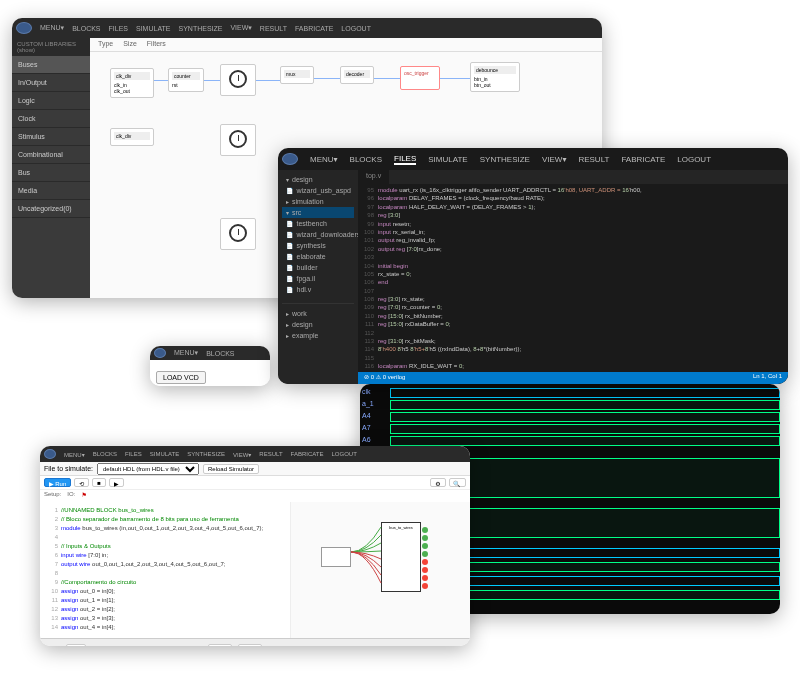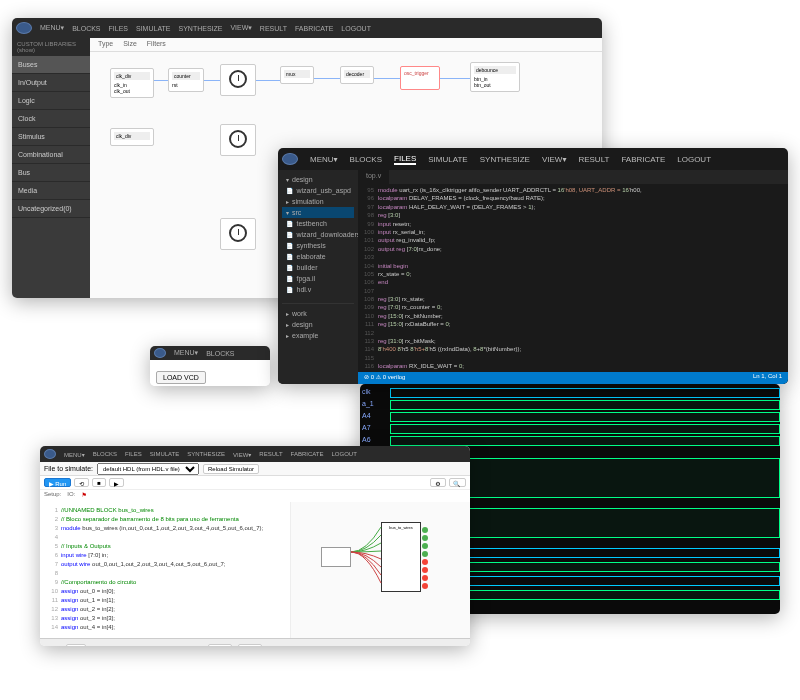--- a/index.html
+++ b/index.html
@@ -1,17 +1,17 @@
 <!DOCTYPE html>
 <html><head>
 <meta charset="utf-8">
 <style>
 *{margin:0;padding:0;box-sizing:border-box;font-family:Arial,sans-serif}
 body{width:800px;height:700px;background:#fff;position:relative;overflow:hidden}
-.window{position:absolute;background:#fff;box-shadow:0 4px 20px rgba(0,0,0,0.3);border-radius:5px;overflow:hidden}
+.window{position:absolute;background:#fff;box-shadow:0 4px 20px rgba(0,0,0,0.3);border-radius:10px;overflow:hidden}
 
 
 .w1{left:12px;top:18px;width:590px;height:280px}
 .navbar{background:#2a2a2a;height:20px;display:flex;align-items:center;padding:0 4px;gap:8px;font-size:7px;color:#aaa}
 .logo{width:16px;height:12px;background:#3a5a8a;border-radius:50%;border:1px solid #5a7aaa}
 .nav-item{cursor:pointer}
 .w1-body{display:flex;height:260px}
 .sidebar{width:78px;background:#3a3a3a;color:#ccc;font-size:7px}
 .sidebar-title{background:#2a2a2a;padding:3px 5px;font-size:6px;color:#888}
 .sidebar-item{padding:5px 6px;border-bottom:1px solid #2a2a2a;cursor:pointer}

